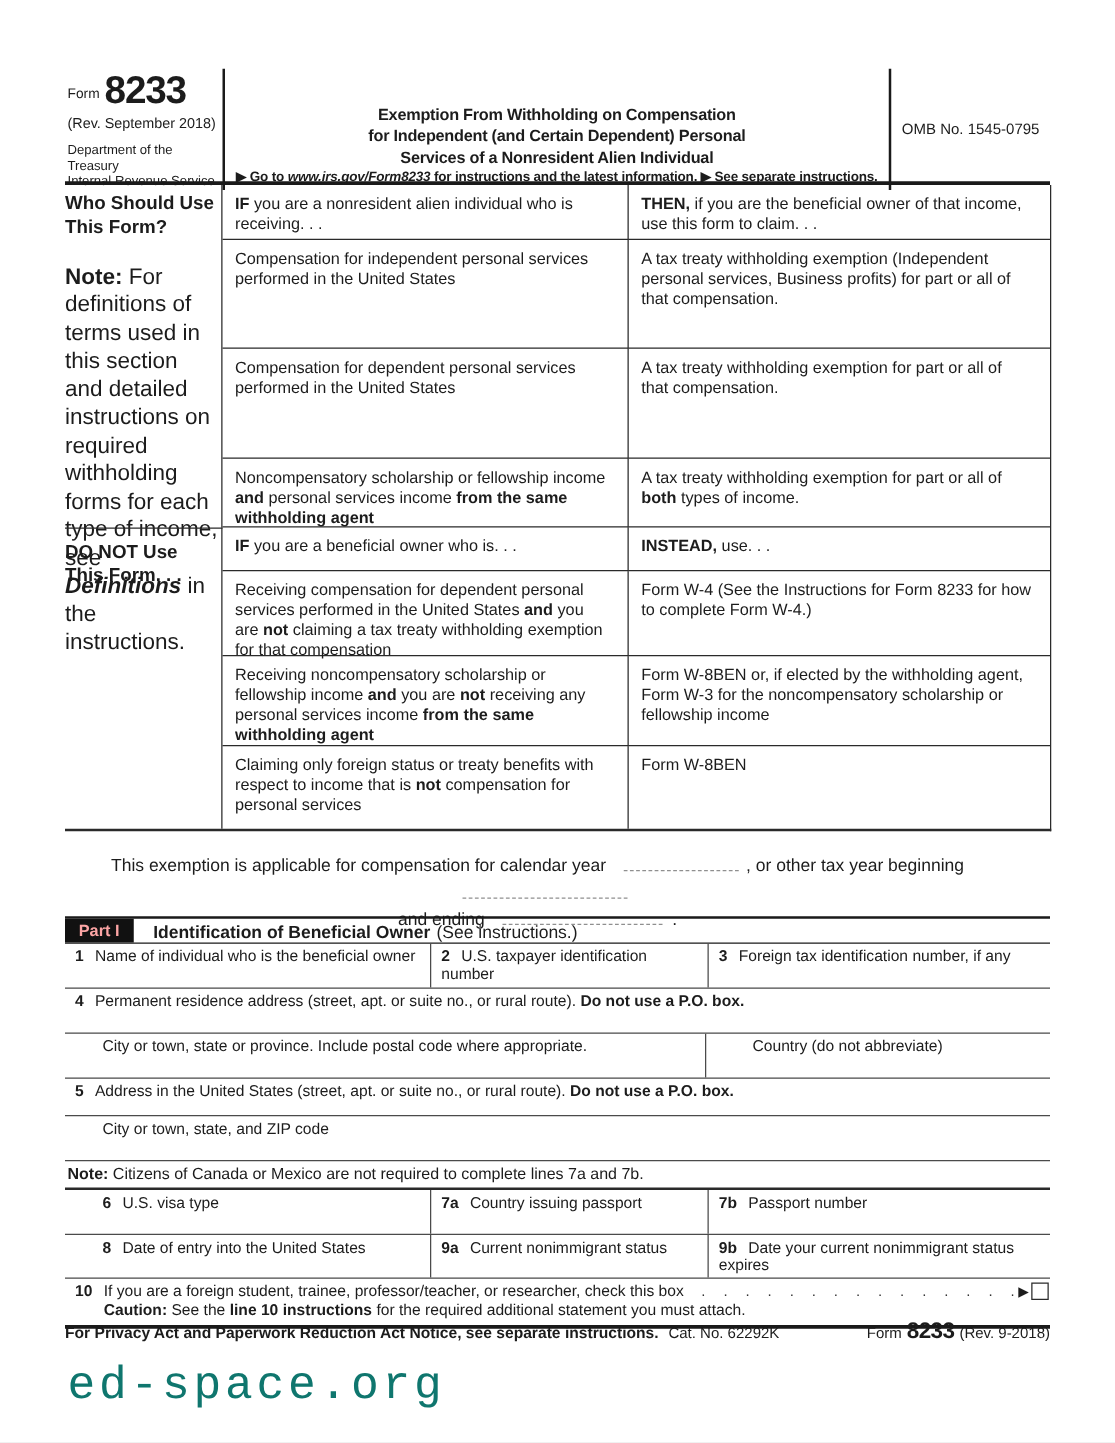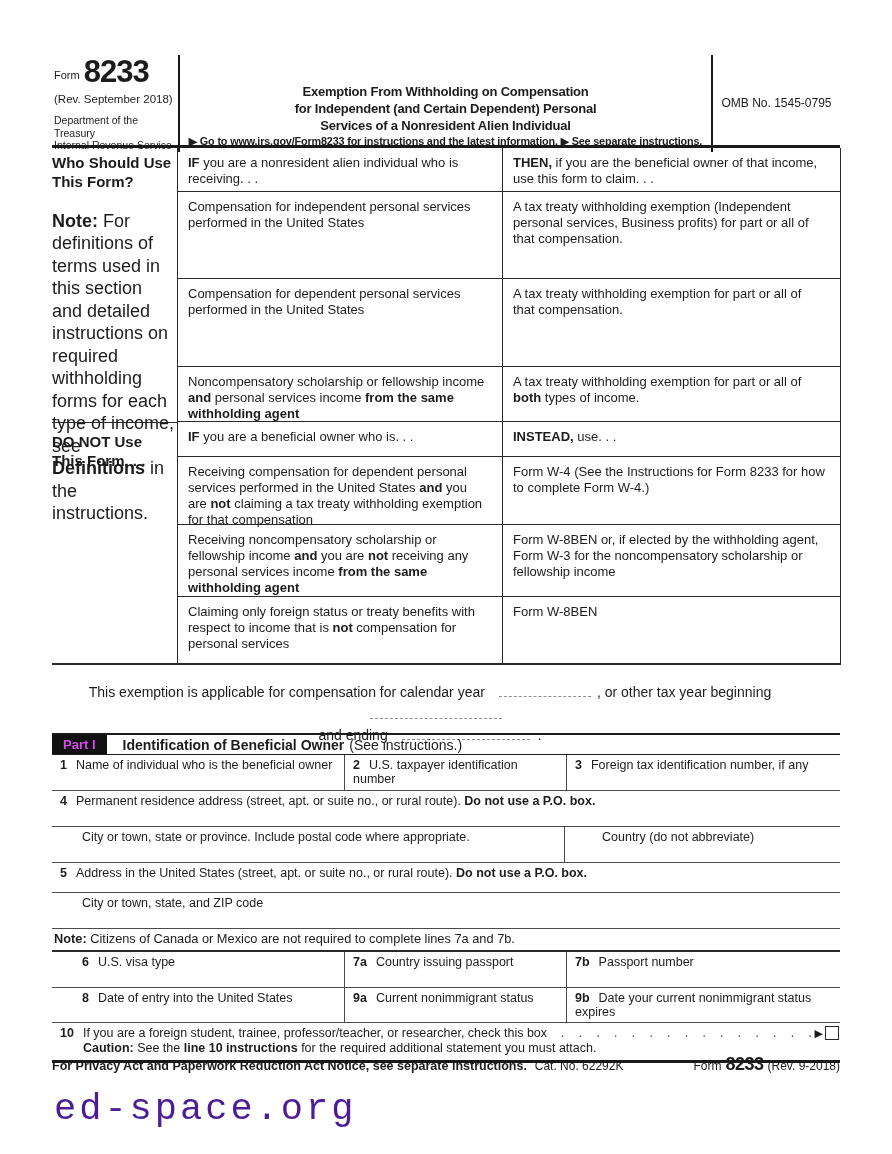--- a/index.html
+++ b/index.html
@@ -1,21 +1,21 @@
 <!DOCTYPE html>
 <html><head>
 <meta charset="utf-8">
 <style>
   html,body{margin:0;padding:0;background:#e8e8e8;}
   .page{
     position:relative;width:892px;height:1154px;background:#ffffff;
     font-family:"Liberation Sans",sans-serif;color:#1c1c1c;overflow:hidden;
   }
   .b{font-weight:bold;}
-  .i{}
+  .i{font-style:italic;}
 
   
   .hdr{
     position:absolute;top:55px;left:52px;width:788px;height:90px;
     display:grid;grid-template-columns:126px 535px 127px;
     border-bottom:3px solid #1a1a1a;
   }
   .hdr-left{padding:2px 4px 0 2px;}
   .hdr-form-row{display:flex;align-items:flex-end;gap:4px;}
   .hdr-form-word{font-size:11px;padding-bottom:5px;}
@@ -67,21 +67,21 @@
   .blank-begin{width:132px;margin-left:12px;}
   .blank-end{width:128px;margin:0 8px 0 14px;}
 
   
   .p1{position:absolute;top:733px;left:52px;width:788px;font-size:12.5px;}
   .p1-bar{
     height:19px;border-top:2px solid #1a1a1a;border-bottom:1px solid #1a1a1a;
     display:flex;align-items:center;
   }
   .p1-chip{
-    background:#111;color:#d946ef;font-weight:bold;font-size:13px;
+    background:#111;color:#fca5a5;font-weight:bold;font-size:13px;
     padding:1px 11px 2px 11px;height:16px;display:flex;align-items:center;margin-right:16px;
   }
   .p1-title{font-weight:bold;font-size:14px;}
   .p1-sub{font-size:14px;margin-left:5px;}
   .row{border-bottom:1px solid #4a4a4a;box-sizing:border-box;}
   .row-grid3{display:grid;grid-template-columns:293px 222px 273px;}
   .row-grid2{display:grid;grid-template-columns:513px 275px;gap:29px;}
   .cell{padding:3px 6px 0 8px;}
   .cell-div{border-right:1px solid #4a4a4a;}
   .h36{height:36px;}
@@ -111,21 +111,21 @@
   }
   .foot-privacy{font-weight:bold;font-size:12.5px;}
   .foot-cat{margin-left:auto;margin-right:70px;}
   .foot-form{display:flex;align-items:baseline;gap:4px;}
   .foot-8233{font-weight:bold;font-size:18px;letter-spacing:-0.5px;}
 
   
   .wm{
     position:absolute;top:1088px;left:54px;
     font-family:"Liberation Mono","DejaVu Sans Mono",monospace;
-    font-size:37px;color:#4c1d95;letter-spacing:3px;
+    font-size:37px;color:#0f766e;letter-spacing:3px;
   }
 </style>
 </head>
 <body>
 
 <div class="page">
 
   <div class="hdr">
     <div class="hdr-left">
       <div class="hdr-form-row">

